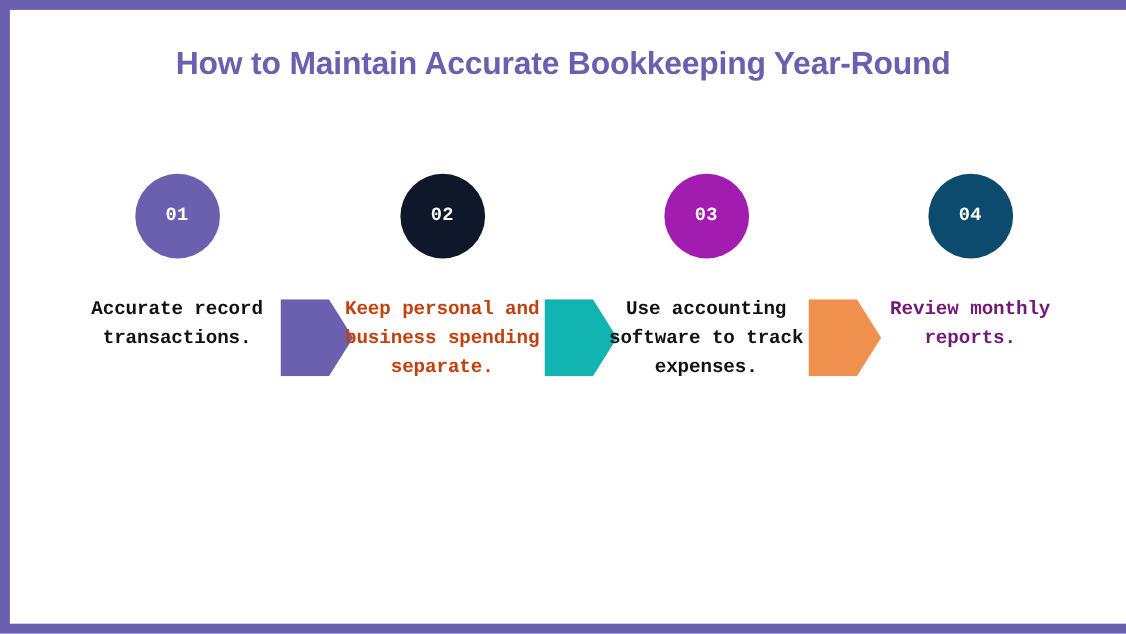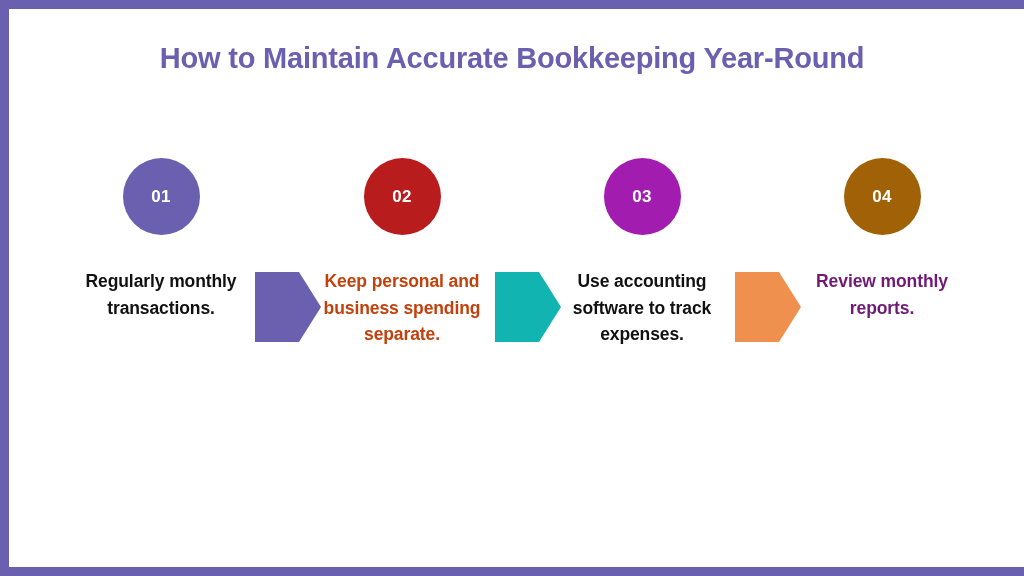--- a/index.html
+++ b/index.html
@@ -34,20 +34,21 @@
     letter-spacing: -0.2px;
     color: #6B5FAF;
     white-space: nowrap;
   }
   .flow {
     position: absolute;
     left: 0;
     top: 140px;
     width: 860px;
     height: 300px;
+    font-family: Liberation Mono, monospace;
   }
   .step {
     position: absolute;
     top: 0;
     width: 200px;
   }
   .step-circle {
     width: 77px;
     height: 77px;
     border-radius: 50%;
@@ -97,31 +98,31 @@
 <div class="frame" style="background: rgb(255, 255, 255);">
 
   <div class="title" style="color: rgb(107, 95, 175);">How to Maintain Accurate Bookkeeping Year-Round</div>
 
   <div class="flow">
 
     <div class="step step-1">
       <div class="step-circle" style="background: rgb(107, 95, 175);">
         <span class="step-number">01</span>
       </div>
-      <div class="step-text" style="color: rgb(17, 17, 17);">Regularly monthly transactions.</div>
+      <div class="step-text" style="color: rgb(17, 17, 17);">Accurate record transactions.</div>
     </div>
 
     <div class="arrow arrow-1">
       <svg viewBox="0 0 66 70" xmlns="http://www.w3.org/2000/svg">
         <polygon points="0,0 44,0 66,35 44,70 0,70" fill="#6B5FAF"></polygon>
       </svg>
     </div>
 
     <div class="step step-2">
-      <div class="step-circle" style="background: #b91c1c;">
+      <div class="step-circle" style="background: #0f172a;">
         <span class="step-number">02</span>
       </div>
       <div class="step-text" style="color: #c2410c;">Keep personal and business spending separate.</div>
     </div>
 
     <div class="arrow arrow-2">
       <svg viewBox="0 0 66 70" xmlns="http://www.w3.org/2000/svg">
         <polygon points="0,0 44,0 66,35 44,70 0,70" fill="#11B4B1"></polygon>
       </svg>
     </div>
@@ -133,20 +134,20 @@
       <div class="step-text" style="color: rgb(17, 17, 17);">Use accounting software to track expenses.</div>
     </div>
 
     <div class="arrow arrow-3">
       <svg viewBox="0 0 66 70" xmlns="http://www.w3.org/2000/svg">
         <polygon points="0,0 44,0 66,35 44,70 0,70" fill="#F0904F"></polygon>
       </svg>
     </div>
 
     <div class="step step-4">
-      <div class="step-circle" style="background: #a16207;">
+      <div class="step-circle" style="background: #0c4a6e;">
         <span class="step-number">04</span>
       </div>
       <div class="step-text" style="color: #701a75;">Review monthly reports.</div>
     </div>
 
   </div>
 </div>
 
 </body></html>

